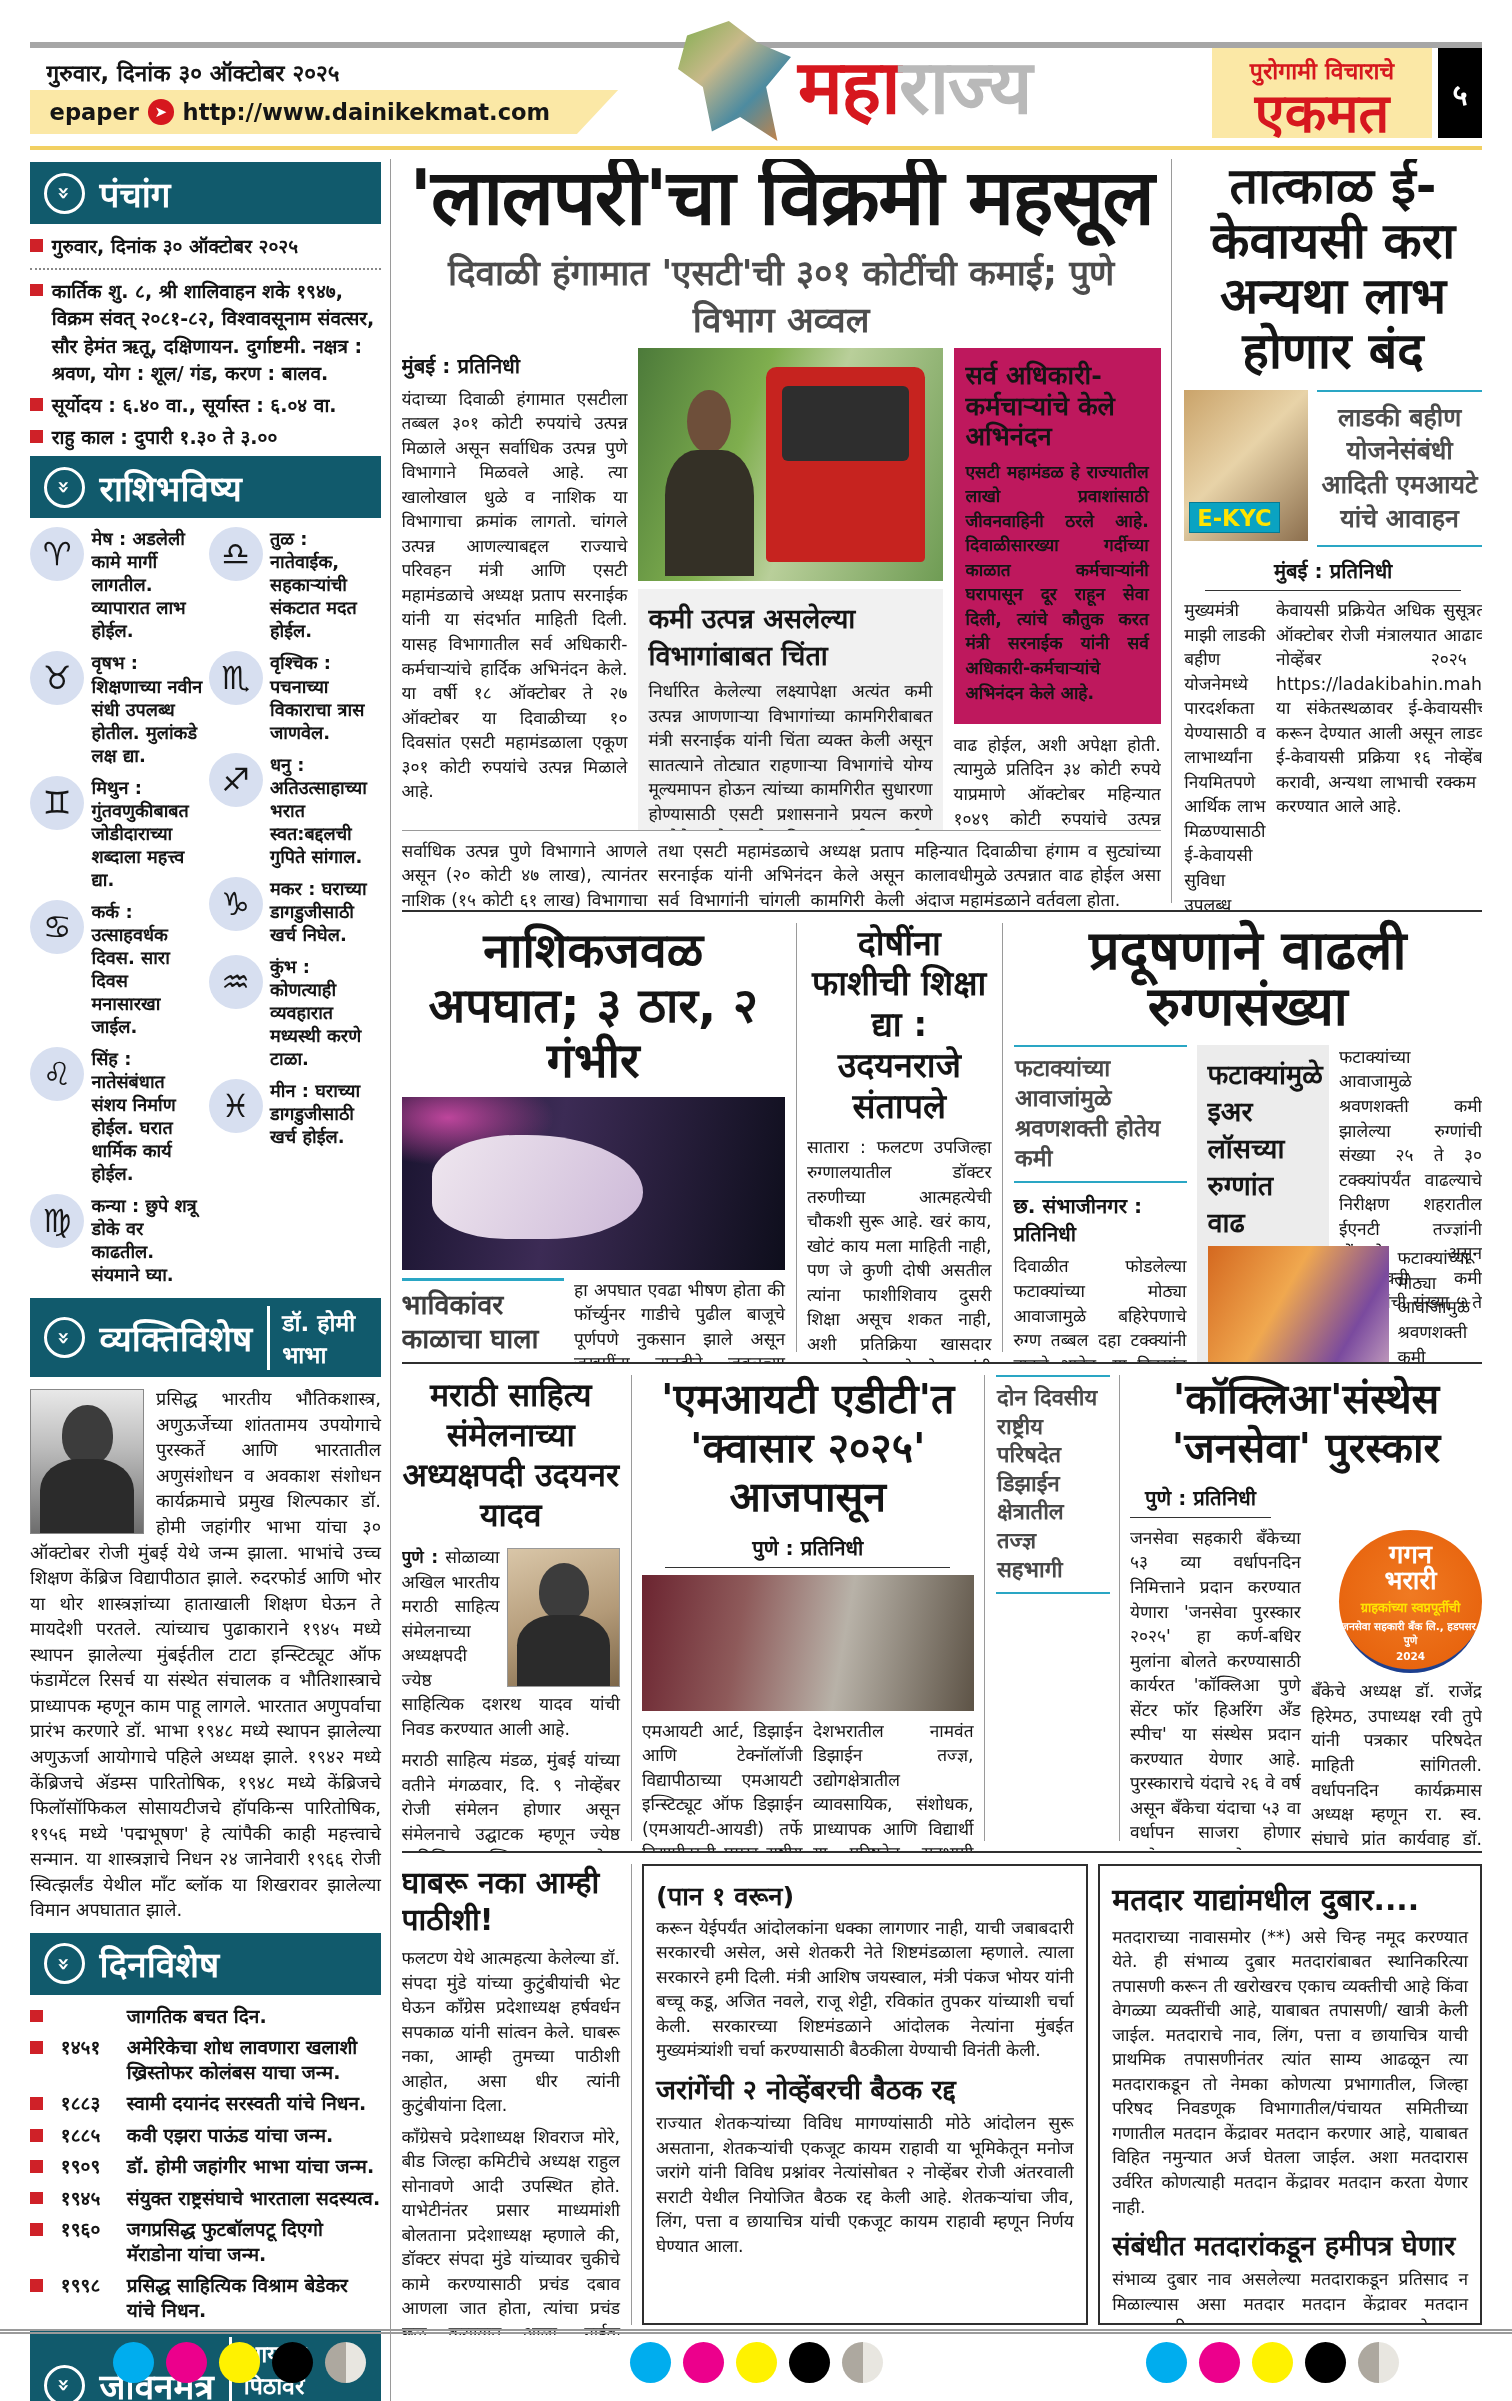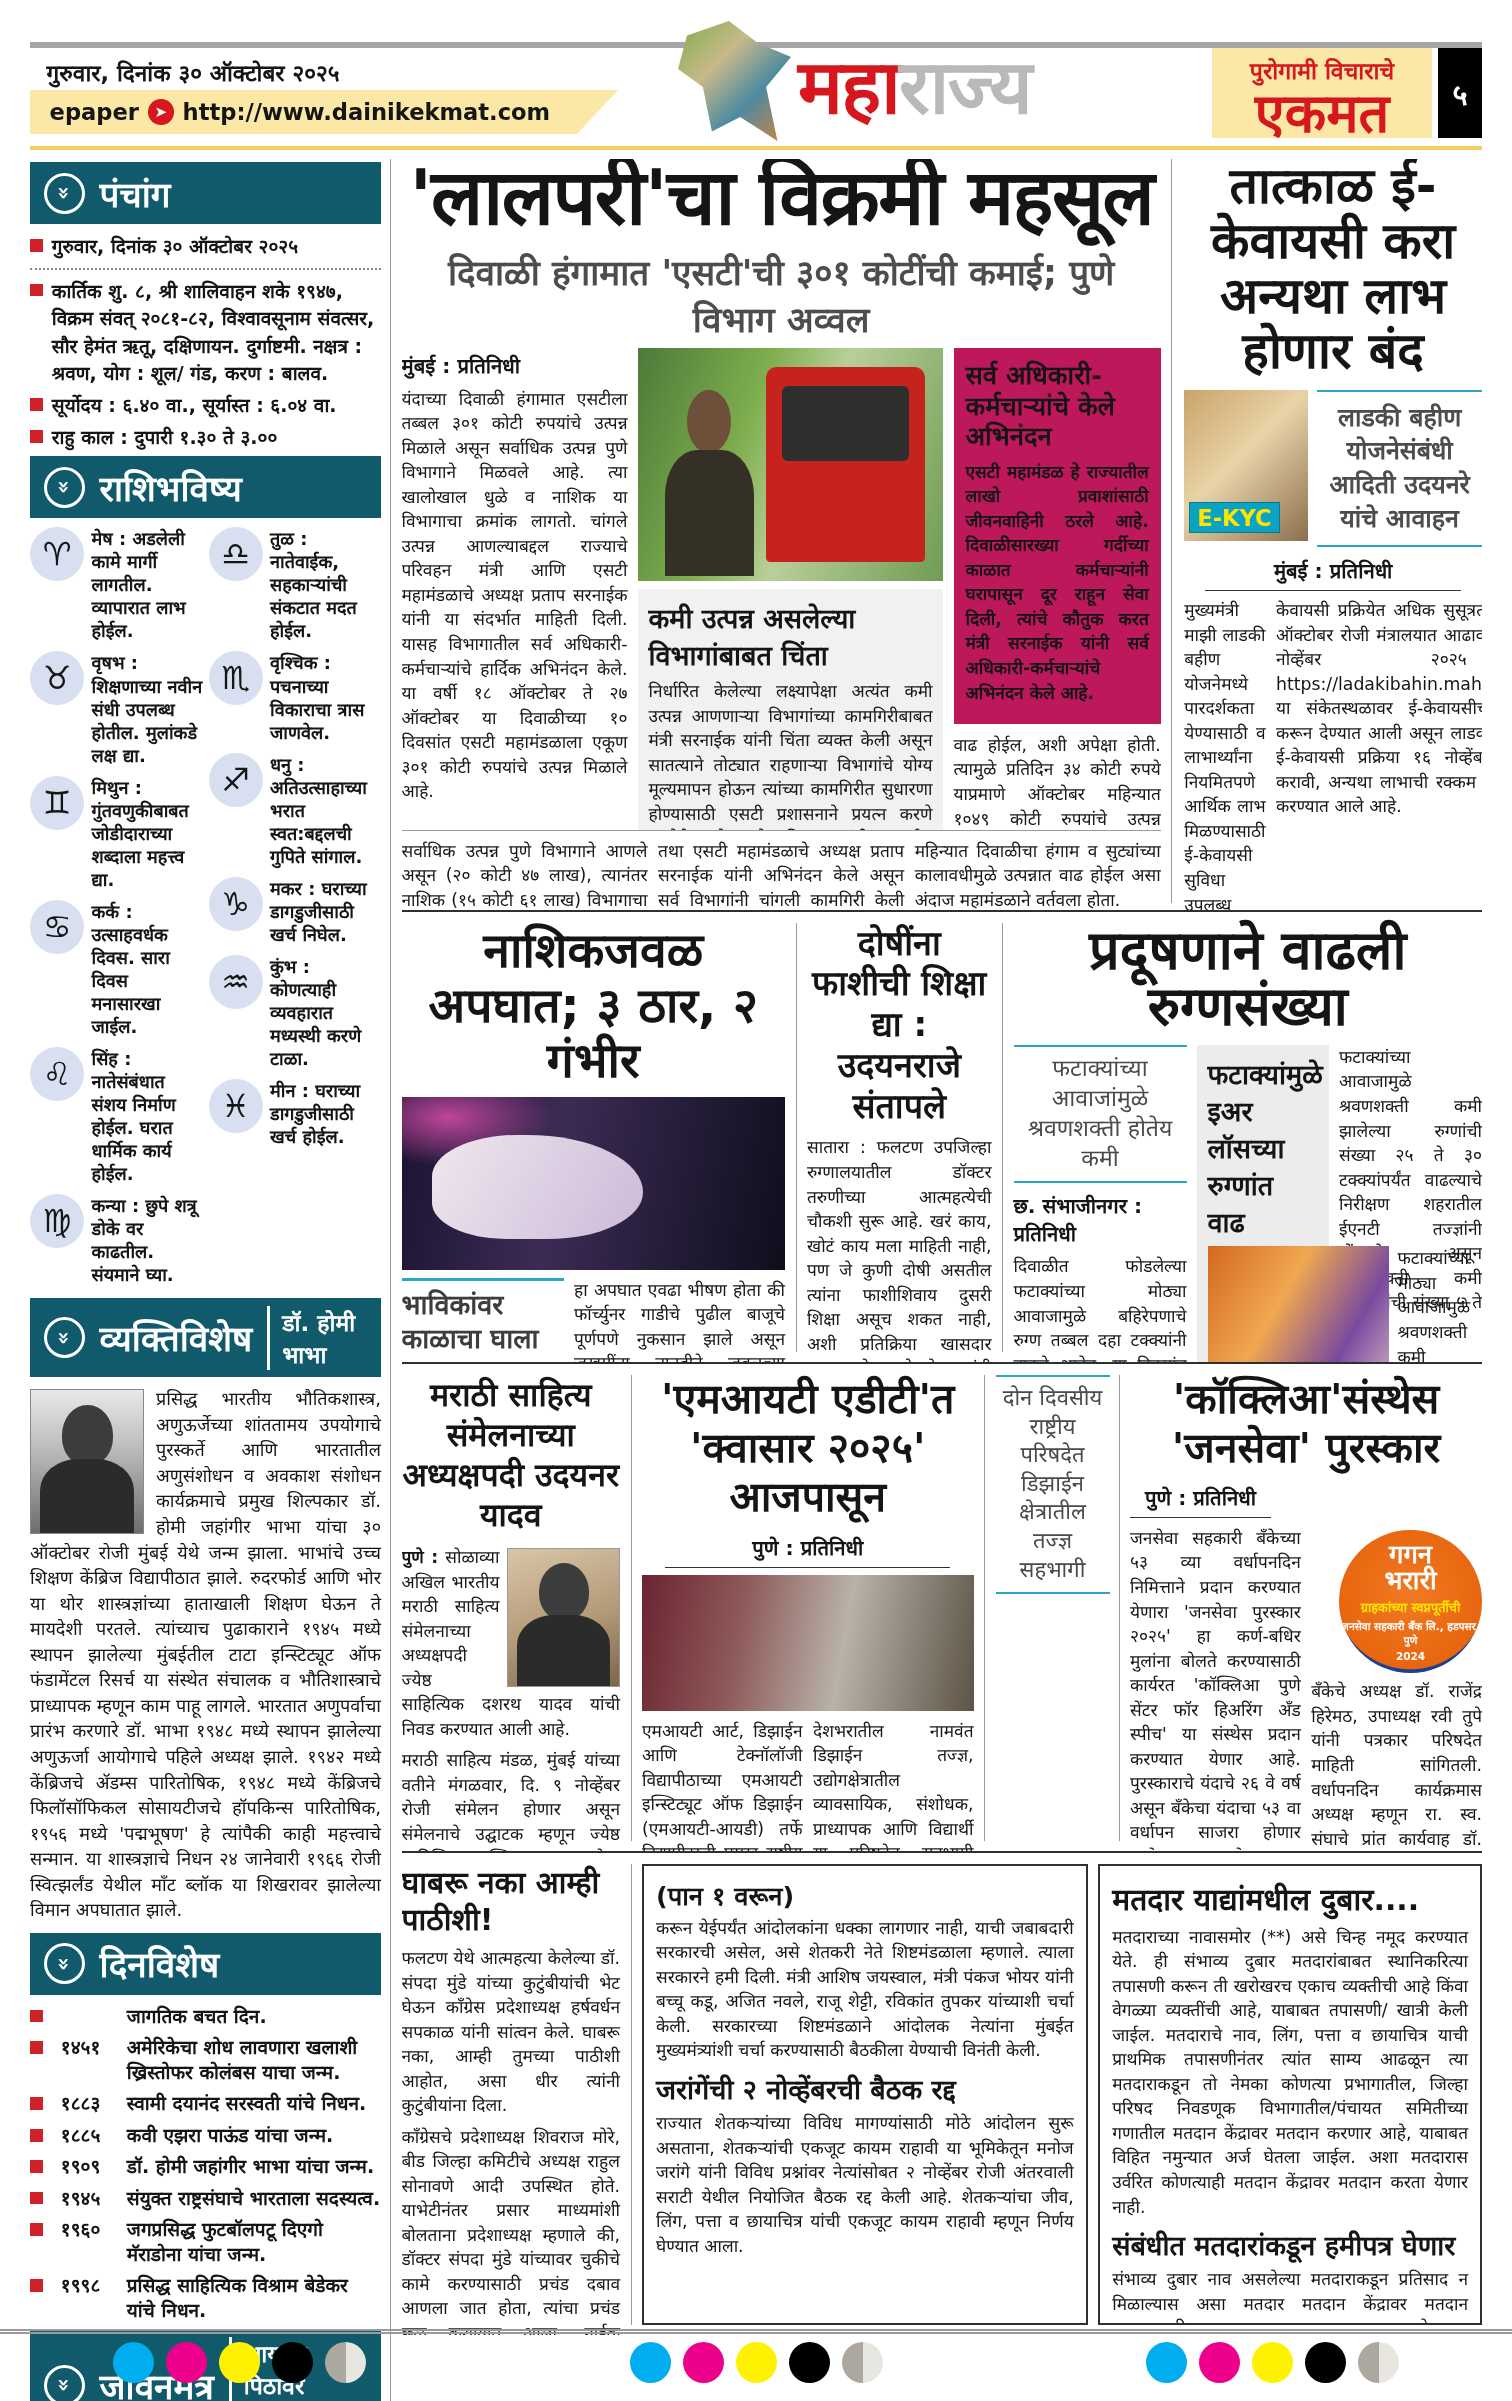--- a/index.html
+++ b/index.html
@@ -81,21 +81,21 @@
 .streak{position:absolute;left:0;top:0;width:40%;height:40%;background:radial-gradient(ellipse at 30% 30%,rgba(228,80,180,.8),transparent 70%)}
 .accrow{display:flex;gap:10.5px;margin-top:7.5px}
 .accl{width:162px;flex:none}
 .accsub{border-top:3px solid #2aa6c4;padding-top:7.5px;font-size:27px;font-weight:bold;color:#3d3d3d;line-height:1.25}
 .udw{width:196px;flex:none;border-right:0.8px solid #9a9a9a;padding-right:10.5px}
 .hl3{font-size:34px;font-weight:bold;text-align:center;line-height:1.2;margin-bottom:9px}
 .pollw{flex:1;min-width:0}
 .hl4{font-size:54px;font-weight:bold;text-align:center;line-height:1.05;margin-bottom:9px}
 .pollgrid{display:flex;gap:10.5px}
 .pdeck{width:173px;flex:none}
-.pdeckin{border-top:2.3px solid #2aa6c4;border-bottom:2.3px solid #2aa6c4;padding:7.5px 1.5px;font-size:23px;font-weight:normal;color:#4a4a4a;text-align:center;line-height:1.3;margin-bottom:7.5px}
+.pdeckin{border-top:2.3px solid #2aa6c4;border-bottom:2.3px solid #2aa6c4;padding:7.5px 1.5px;font-size:23px;font-weight:bold;color:#4a4a4a;line-height:1.3;margin-bottom:7.5px}
 .pboxes{flex:1;min-width:0}
 .pbox{background:#ececec;padding:10.5px;margin-bottom:9px}
 .pboxtitle{font-size:27px;font-weight:bold;margin-bottom:6px}
 .sparkrow{display:flex;gap:9px}
 .sparkph{width:181px;height:136px;flex:none;background:linear-gradient(120deg,#d4681f 0%,#f0a84f 40%,#7a4a9e 75%,#caa6c0 100%)}
 .row3{display:flex;gap:10.5px;border-bottom:2.3px solid #2f2f2f;padding:10.5px 0;height:489px;overflow:hidden}
 .sahw{width:230px;flex:none;border-right:0.8px solid #9a9a9a;padding-right:10.5px}
 .hl5{font-size:32px;font-weight:bold;text-align:center;line-height:1.25;margin-bottom:10.5px}
 .yadav{float:right;width:113px;height:139px;margin:3px 0 4.5px 7.5px;background:linear-gradient(160deg,#d9c6a8 0%,#b39a78 55%,#7c6648 100%);border:0.8px solid #999;position:relative;overflow:hidden}
 .mitw{width:343px;flex:none;border-right:0.8px solid #9a9a9a;padding-right:10.5px}
@@ -351,21 +351,21 @@
             <p class="p">महिन्यात दिवाळीचा हंगाम व सुट्यांच्या कालावधीमुळे उत्पन्नात वाढ होईल असा अंदाज महामंडळाने वर्तवला होता.</p>
           </div>
         </div>
 
         <div class="ekycw">
           <h2 class="hl-ekyc">तात्काळ ई-केवायसी करा अन्यथा लाभ होणार बंद</h2>
           <div class="ekrow">
             <div class="ph ekph">
               <span class="eklabel">E-KYC</span>
             </div>
-            <div class="ekdeck">लाडकी बहीण योजनेसंबंधी आदिती उदयनरे यांचे आवाहन</div>
+            <div class="ekdeck">लाडकी बहीण योजनेसंबंधी आदिती एमआयटे यांचे आवाहन</div>
           </div>
           <div class="byline">मुंबई : प्रतिनिधी</div>
           <div class="ekbody">
             <p class="p">मुख्यमंत्री माझी लाडकी बहीण योजनेमध्ये पारदर्शकता येण्यासाठी व लाभार्थ्यांना नियमितपणे आर्थिक लाभ मिळण्यासाठी ई-केवायसी सुविधा उपलब्ध करून देण्यात आली आहे. आतापर्यंत लाखो महिलांनी ई-केवायसी पूर्ण केली असून उर्वरित लाभार्थी भगिनींनीही १८ नोव्हेंबर २०२५ पूर्वी ई-केवायसी प्रक्रिया पूर्ण करावी असे आवाहन महिला व बालविकास मंत्री आदिती तटकरे यांनी केले आहे. किंबहुना, ज्या दिव्यांगांची काही माहिती देणे टाकता येत नाही त्यांनाही ई-केवायसी पूर्ण करावी लागणार आहे.</p>
             <p class="p">केवायसी प्रक्रियेत अधिक सुसूत्रता आणण्याबाबत २९ ऑक्टोबर रोजी मंत्रालयात आढावा घेतला. दिनांक १६ नोव्हेंबर २०२५ पासून https://ladakibahin.maharashtra.gov.in या संकेतस्थळावर ई-केवायसीची सुविधा उपलब्ध करून देण्यात आली असून लाडक्या बहिणींनी आपली ई-केवायसी प्रक्रिया १६ नोव्हेंबर २०२५ पूर्वी पूर्ण करावी, अन्यथा लाभाची रक्कम बंद होईल असे स्पष्ट करण्यात आले आहे.</p>
           </div>
         </div>
       </div>
 
       <div class="row2">

